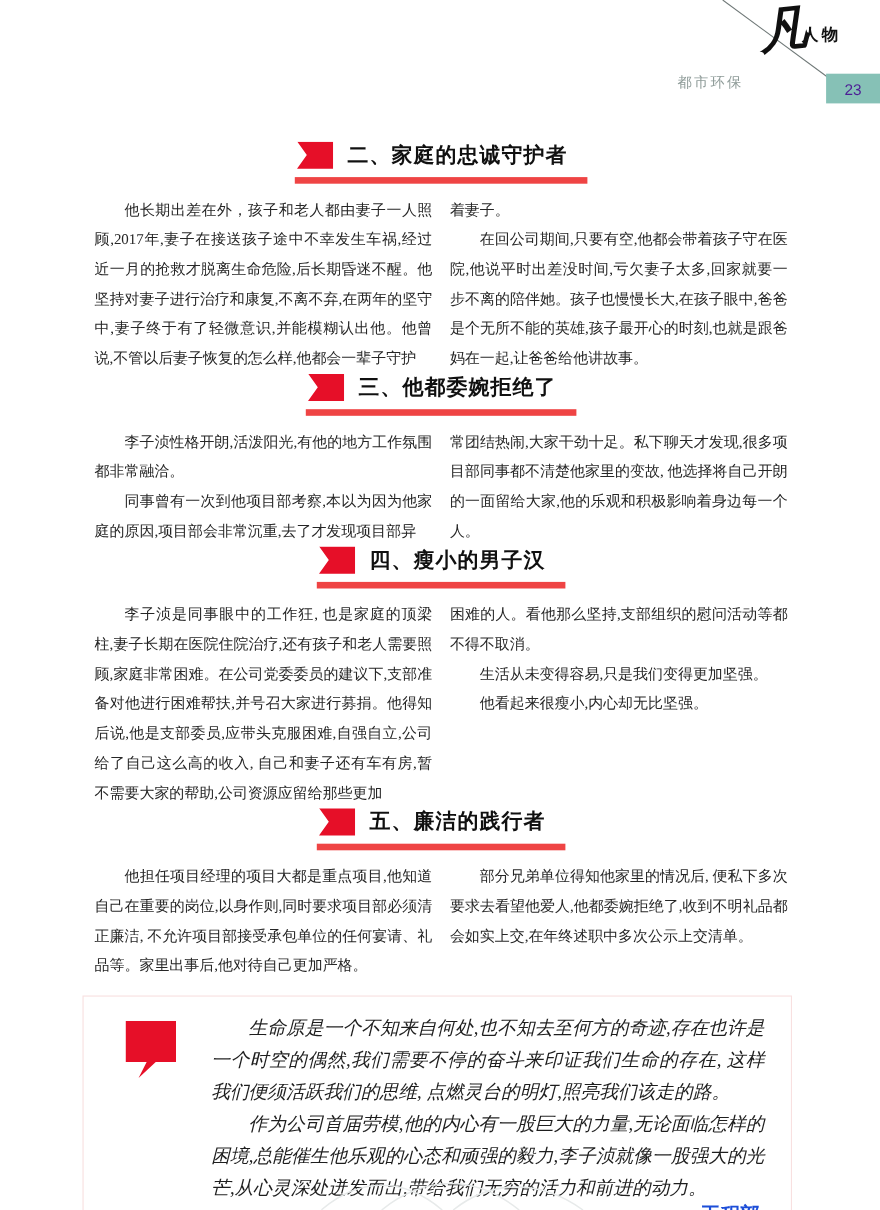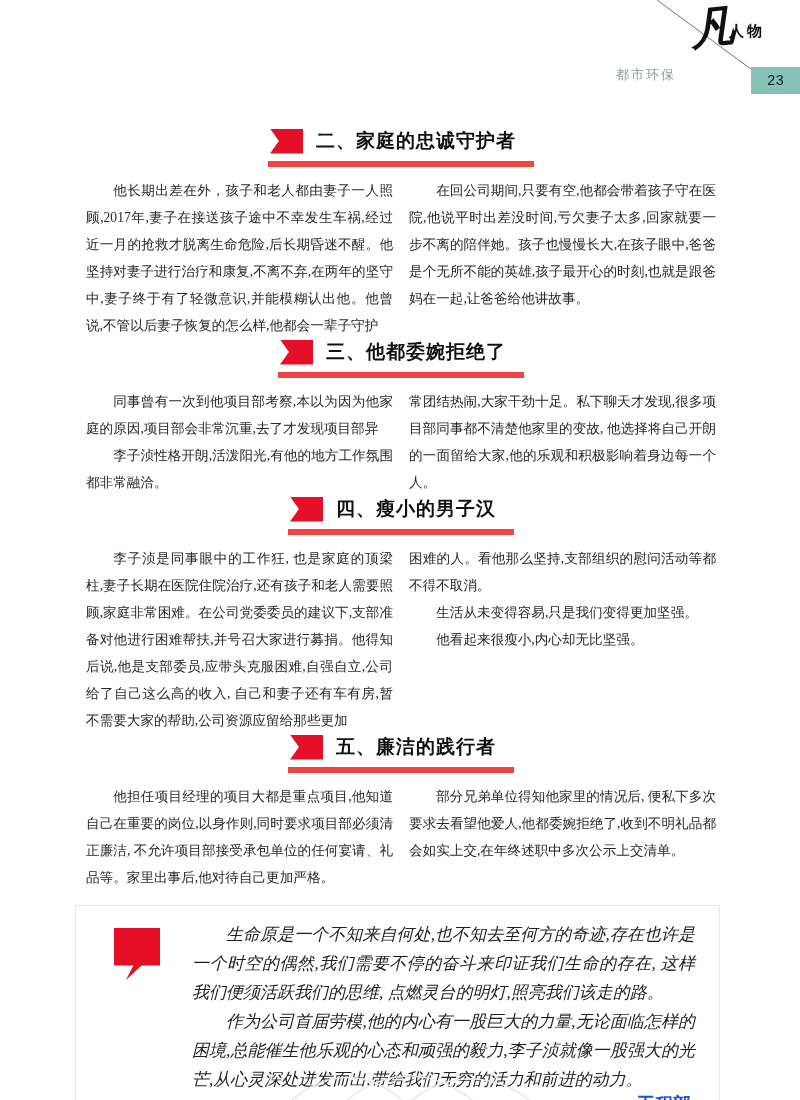--- a/index.html
+++ b/index.html
@@ -20,22 +20,22 @@
   }
   .section-label{
     position:absolute;top:22px;left:729px;font-size:15px;font-weight:bold;
     letter-spacing:3px;color:#111;
     font-family:"Liberation Sans","DejaVu Sans",sans-serif;
     text-align:right;
   }
   .diag-svg{position:absolute;top:0;left:600px;pointer-events:none;}
   .page-num{
     position:absolute;top:67px;left:751px;width:49px;height:27px;
-    color:#0f172a;font-size:14px;display:flex;align-items:center;justify-content:center;
-    font-family:Liberation Mono, monospace;
+    color:#4c1d95;font-size:14px;display:flex;align-items:center;justify-content:center;
+    font-family:Liberation Sans, sans-serif;
   }
   
   main{position:absolute;top:128px;left:86px;width:630px;}
   .sec-header{text-align:center;margin:6px 0 10px;}
   .sec-header:first-child{margin-top:0;}
   .sec-header-inner{
     display:inline-flex;align-items:center;gap:13px;
     border-bottom:6px solid #ef4444;padding:0 18px 7px 2px;
   }
   .flag-icon{
@@ -90,33 +90,34 @@
     <section class="article-section">
       <div class="sec-header"><div class="sec-header-inner">
           <span class="flag-icon" style="background: rgb(230, 15, 40);"></span>
           <span class="sec-title">二、家庭的忠诚守护者</span>
         </div></div>
       <div class="cols">
         <div class="col">
           <p class="indent">他长期出差在外，孩子和老人都由妻子一人照顾,2017年,妻子在接送孩子途中不幸发生车祸,经过近一月的抢救才脱离生命危险,后长期昏迷不醒。他坚持对妻子进行治疗和康复,不离不弃,在两年的坚守中,妻子终于有了轻微意识,并能模糊认出他。他曾说,不管以后妻子恢复的怎么样,他都会一辈子守护</p>
         </div>
         <div class="col">
+          <p>着妻子。</p>
           <p class="indent">在回公司期间,只要有空,他都会带着孩子守在医院,他说平时出差没时间,亏欠妻子太多,回家就要一步不离的陪伴她。孩子也慢慢长大,在孩子眼中,爸爸是个无所不能的英雄,孩子最开心的时刻,也就是跟爸妈在一起,让爸爸给他讲故事。</p>
         </div>
       </div>
     </section>
     <section class="article-section">
       <div class="sec-header"><div class="sec-header-inner">
           <span class="flag-icon" style="background: rgb(230, 15, 40);"></span>
           <span class="sec-title">三、他都委婉拒绝了</span>
         </div></div>
       <div class="cols">
         <div class="col">
+          <p class="indent">李子浈性格开朗,活泼阳光,有他的地方工作氛围都非常融洽。</p>
           <p class="indent">同事曾有一次到他项目部考察,本以为因为他家庭的原因,项目部会非常沉重,去了才发现项目部异</p>
-          <p class="indent">李子浈性格开朗,活泼阳光,有他的地方工作氛围都非常融洽。</p>
         </div>
         <div class="col">
           <p>常团结热闹,大家干劲十足。私下聊天才发现,很多项目部同事都不清楚他家里的变故, 他选择将自己开朗的一面留给大家,他的乐观和积极影响着身边每一个人。</p>
         </div>
       </div>
     </section>
     <section class="article-section">
       <div class="sec-header"><div class="sec-header-inner">
           <span class="flag-icon" style="background: rgb(230, 15, 40);"></span>
           <span class="sec-title">四、瘦小的男子汉</span>

